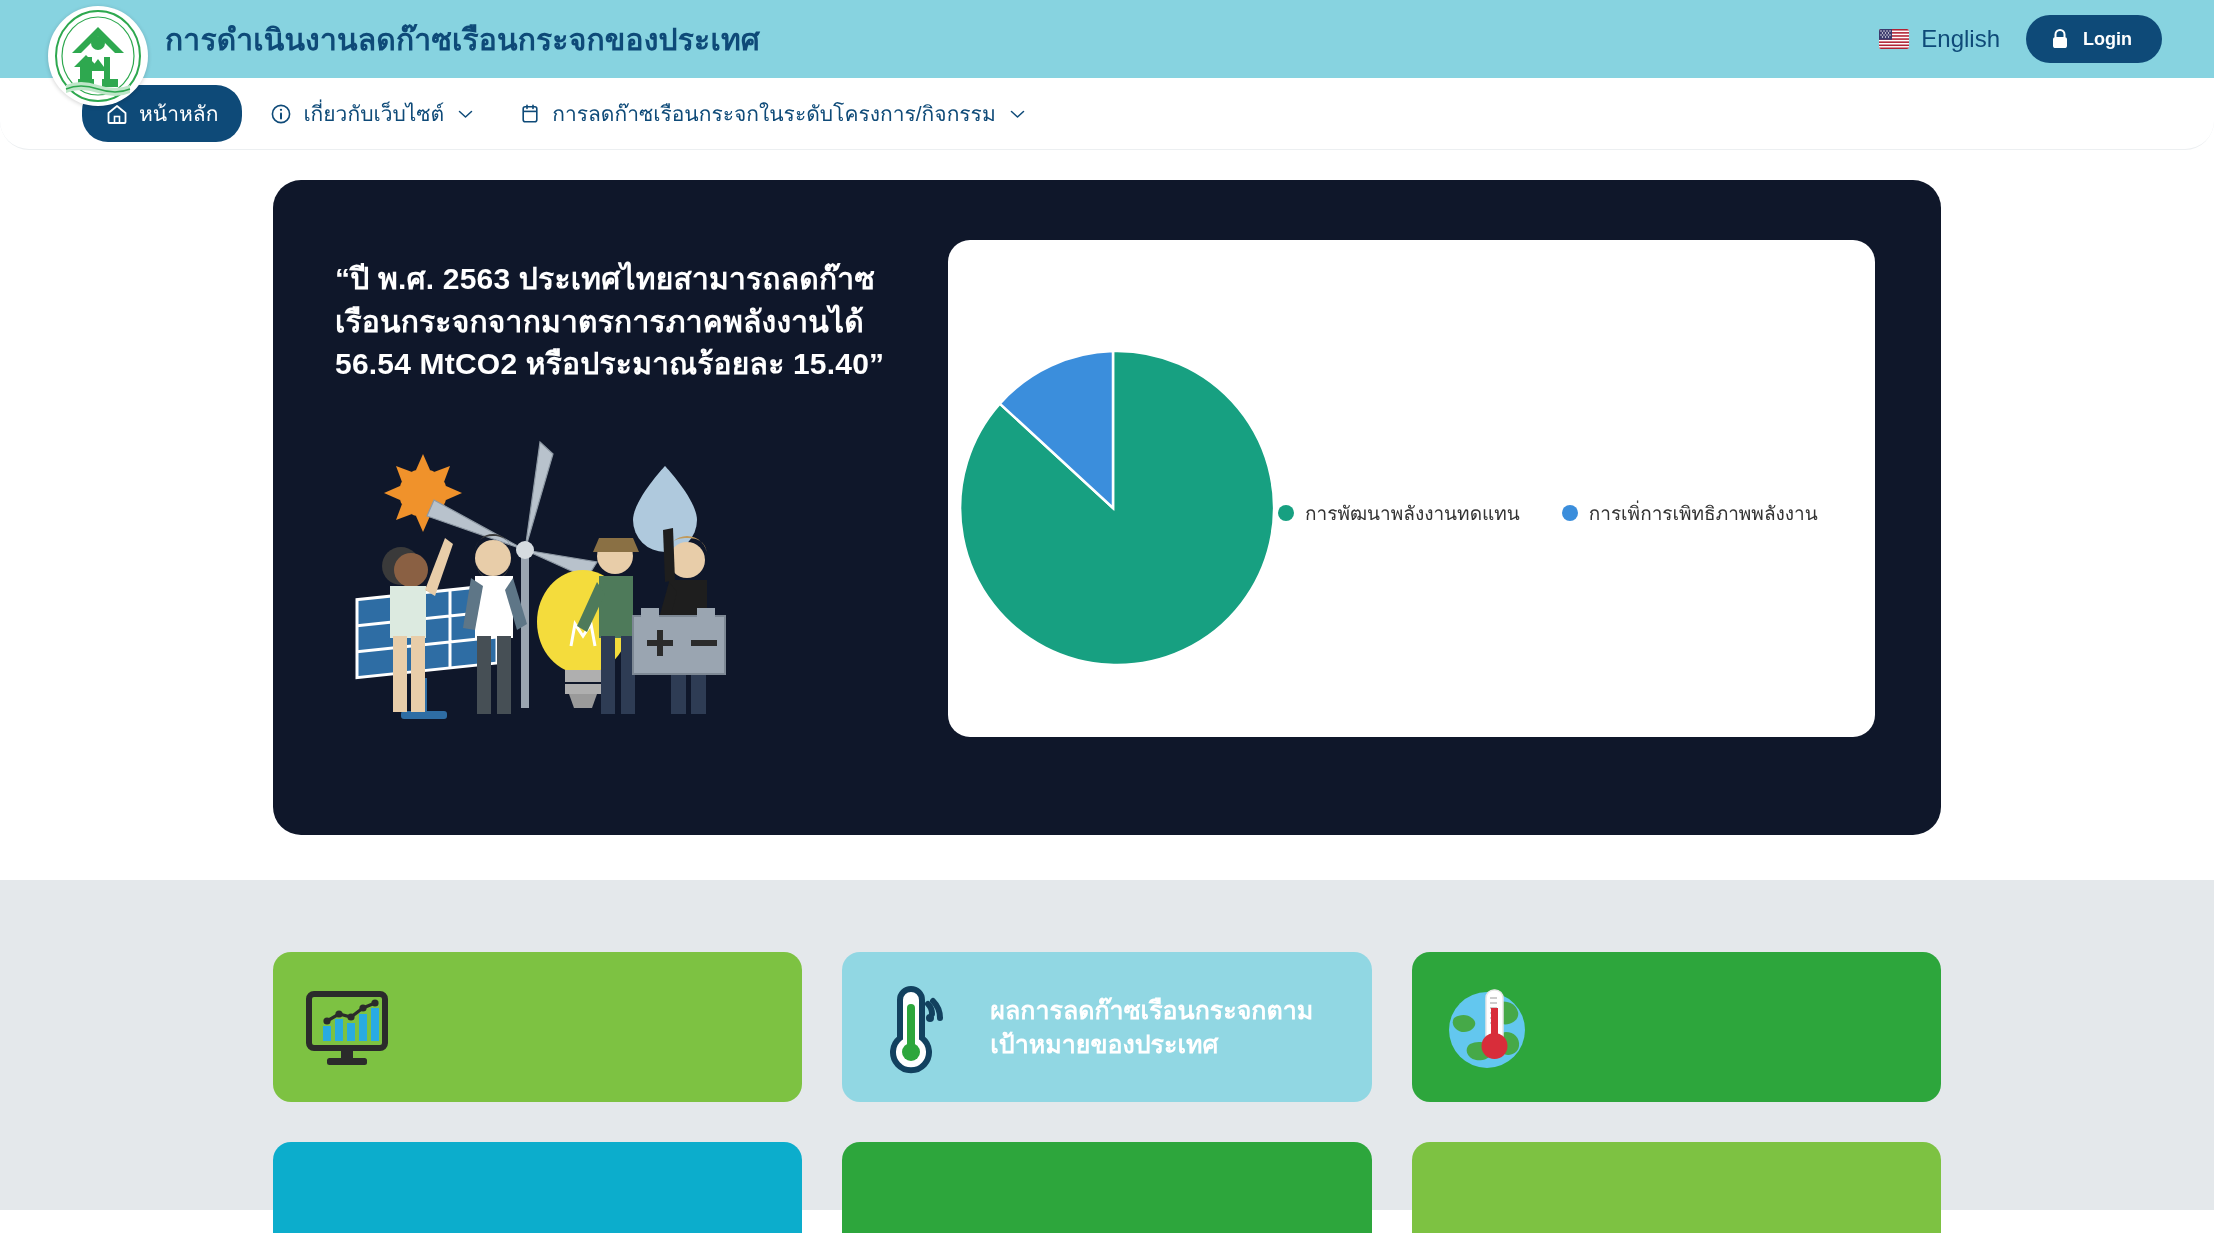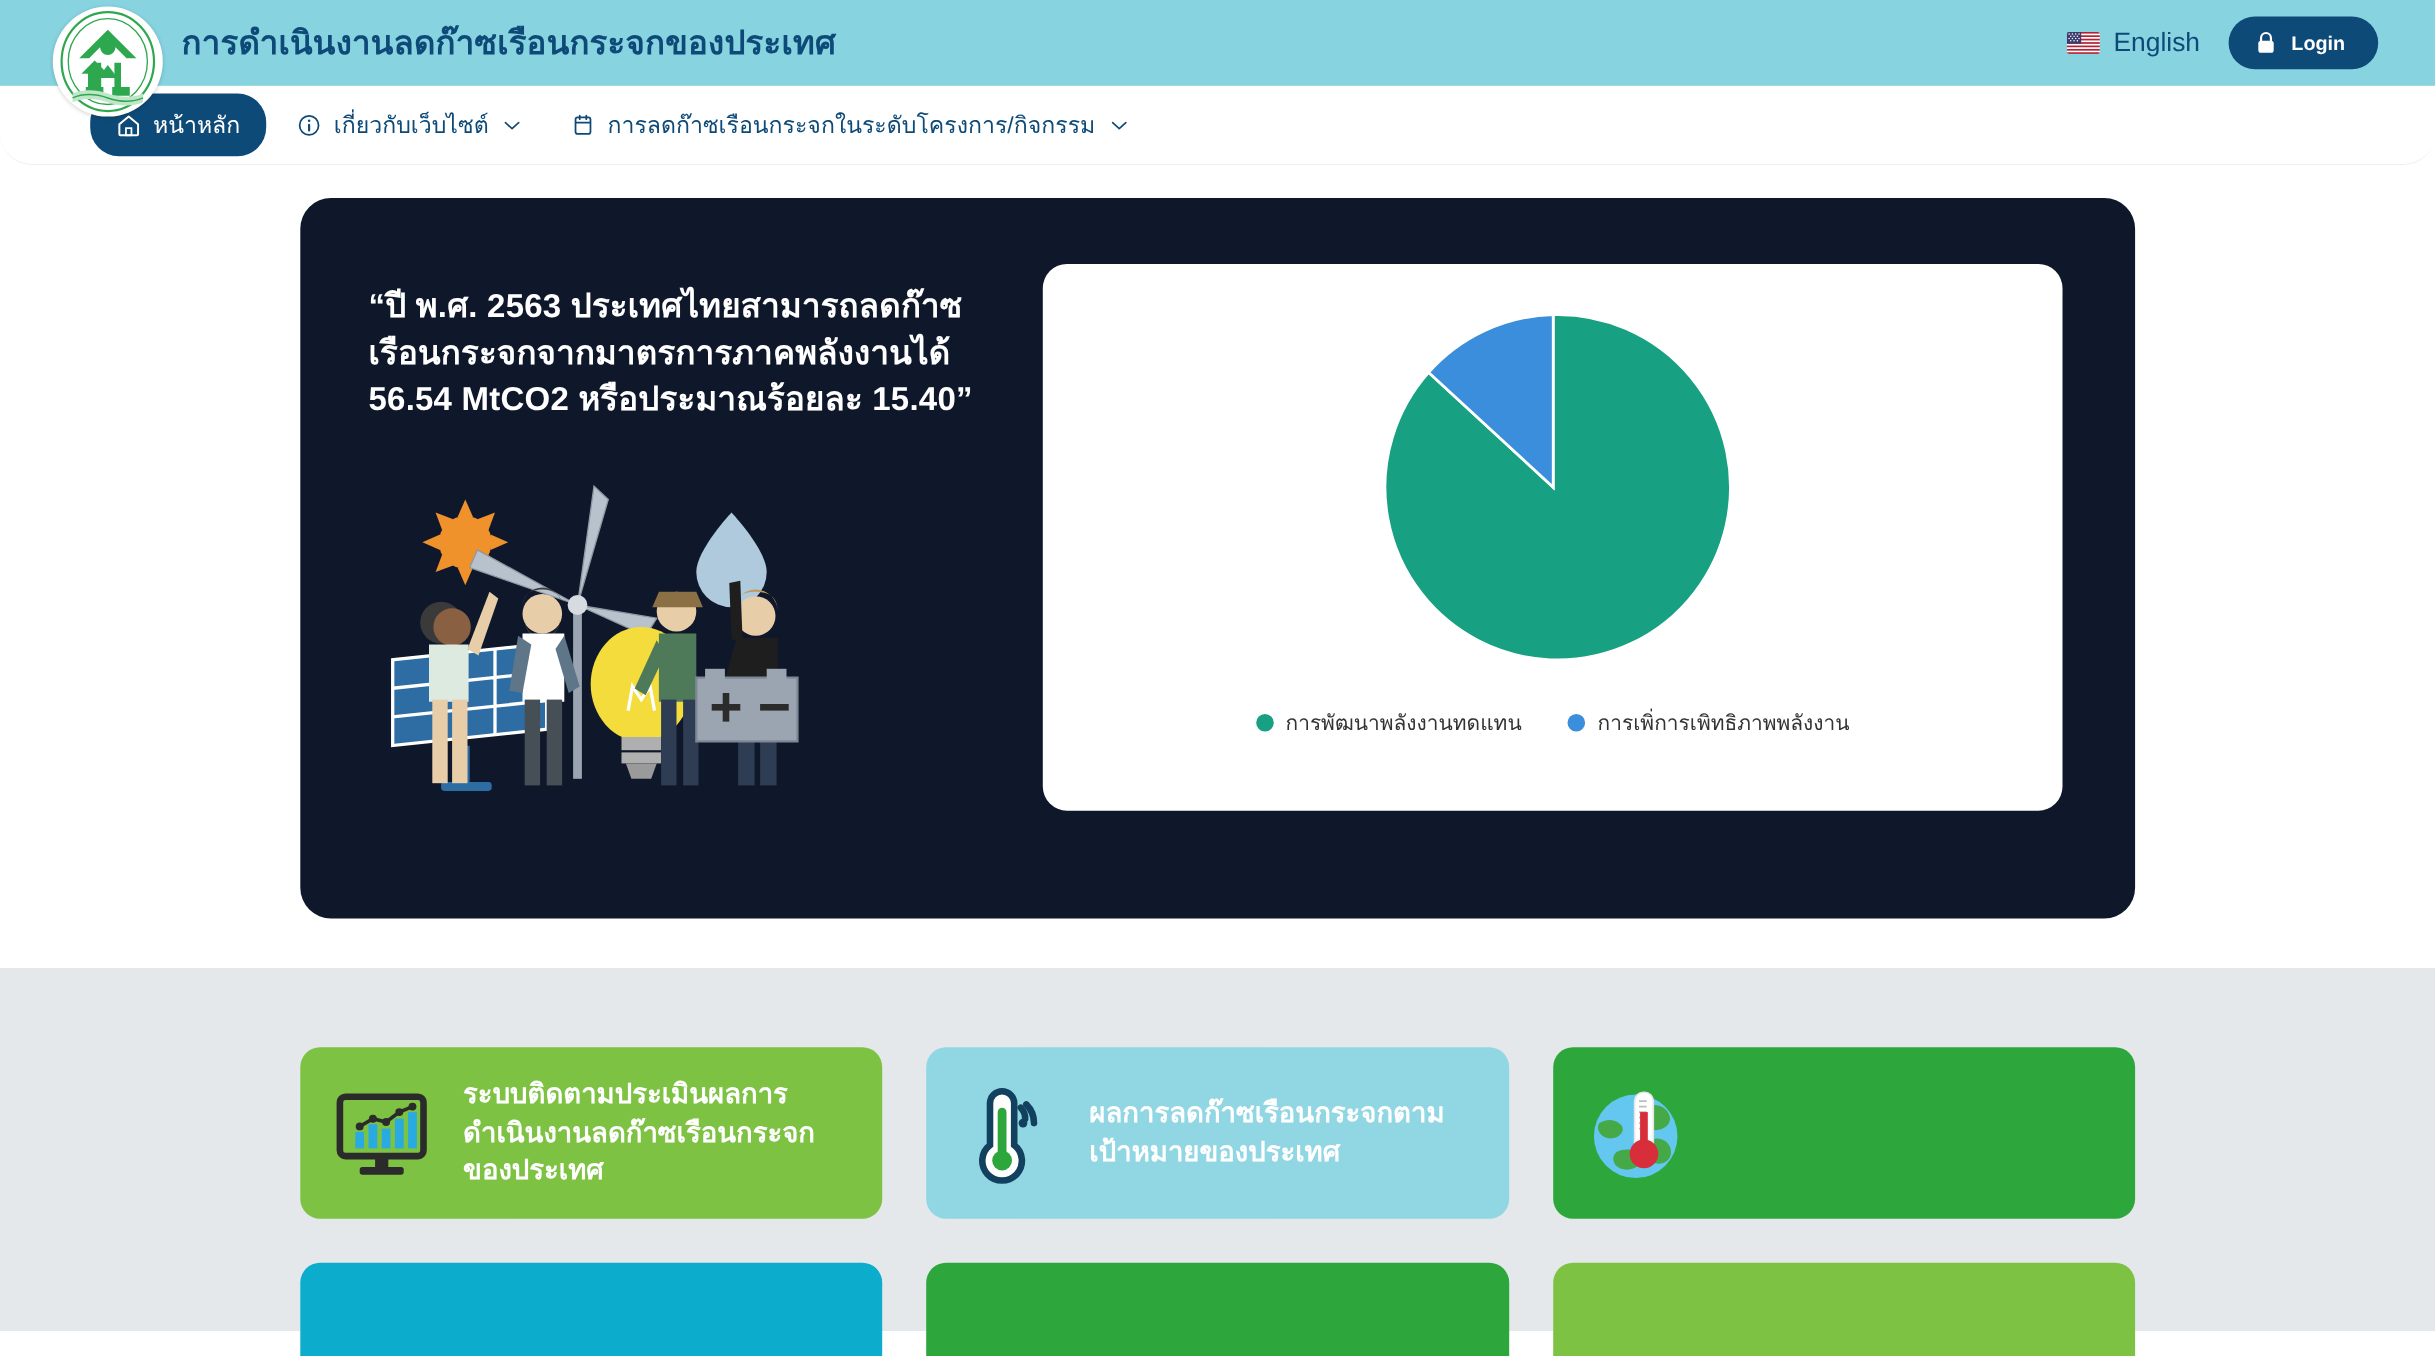--- a/index.html
+++ b/index.html
@@ -92,21 +92,21 @@
     line-height: 1.42; letter-spacing: .2px;
   }
   .hero-illus { margin-top: 44px; width: 430px; height: 290px; display: block; }
 
   .chart-card {
     flex: 1 1 auto;
     background: #ffffff;
     border-radius: 22px;
     margin-left: 18px;
     height: 497px;
-    display: flex; flex-direction: column;
+    display: flex; flex-direction: row;
     align-items: center; justify-content: flex-start;
     padding: 14px 0 0;
   }
   .pie-wrap { width: 330px; height: 330px; margin-top: 24px; }
   .legend {
     display: flex; align-items: center; justify-content: center;
     gap: 42px; margin-top: 34px;
   }
   .legend-item { display: flex; align-items: center; gap: 11px; cursor: pointer; }
   .legend-dot { width: 16px; height: 16px; border-radius: 50%; display: block; }
@@ -382,21 +382,20 @@
         <g fill="#2B2B2B">
           <circle cx="26" cy="43" r="3.6"></circle>
             <circle cx="38" cy="36" r="3.6"></circle>
           <circle cx="50" cy="39" r="3.6"></circle>
             <circle cx="62" cy="30" r="3.6"></circle>
           <circle cx="74" cy="25" r="3.6"></circle>
         </g>
         <rect x="40" y="70" width="12" height="10" fill="#2B2B2B"></rect>
         <rect x="26" y="80" width="40" height="7" rx="2.5" fill="#2B2B2B"></rect>
       </svg>
-      <div class="tile-label">ระบบติดตามประเมินผลการดำเนินงานลดก๊าซเรือนกระจกของประเทศ</div>
     </div>
 
     <div class="tile" style="background:#91D7E3">
       <svg class="tile-icon" viewBox="0 0 98 98">
         <path d="M30 22a11 11 0 0122 0v38a18 18 0 11-22 0z" fill="#ffffff" stroke="#12415F" stroke-width="6"></path>
         <rect x="37" y="26" width="8" height="44" rx="4" fill="#2DA63C"></rect>
         <circle cx="41" cy="74" r="9" fill="#2DA63C"></circle>
         <g fill="none" stroke="#12415F" stroke-width="6" stroke-linecap="round">
           <path d="M62 36a14 14 0 00-4-10"></path>
           <path d="M70 40a24 24 0 00-7-17"></path>

